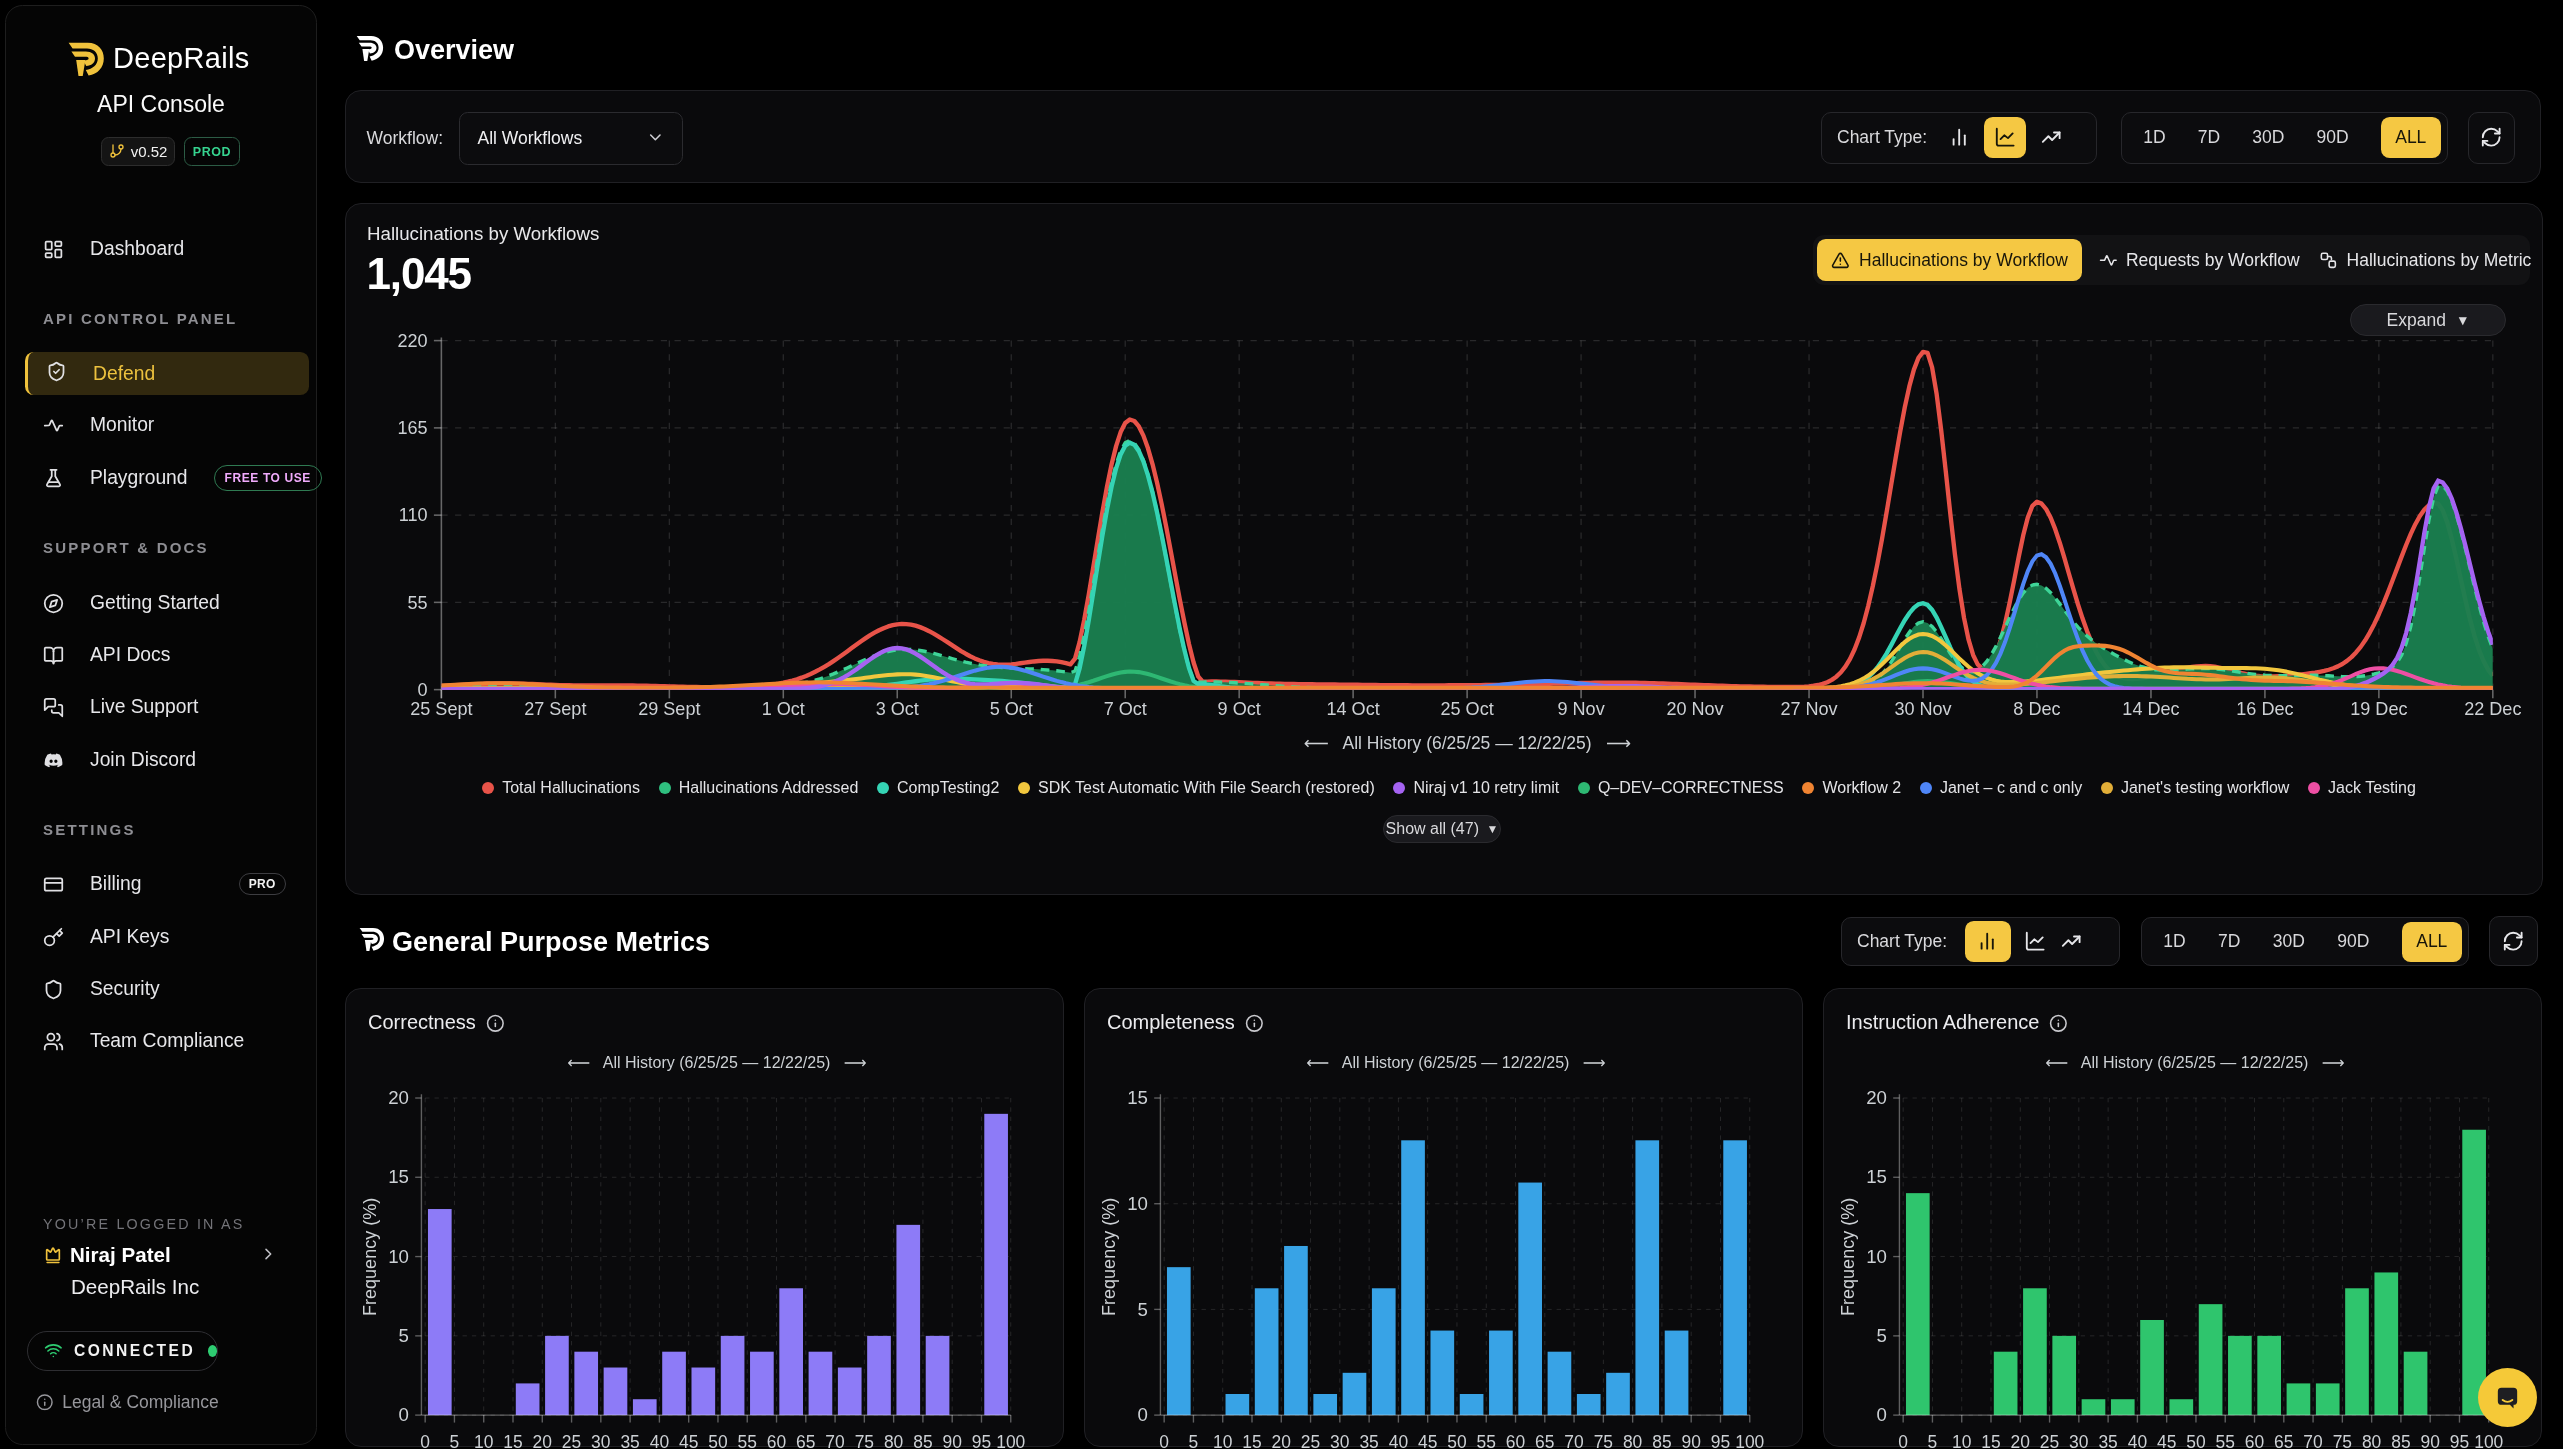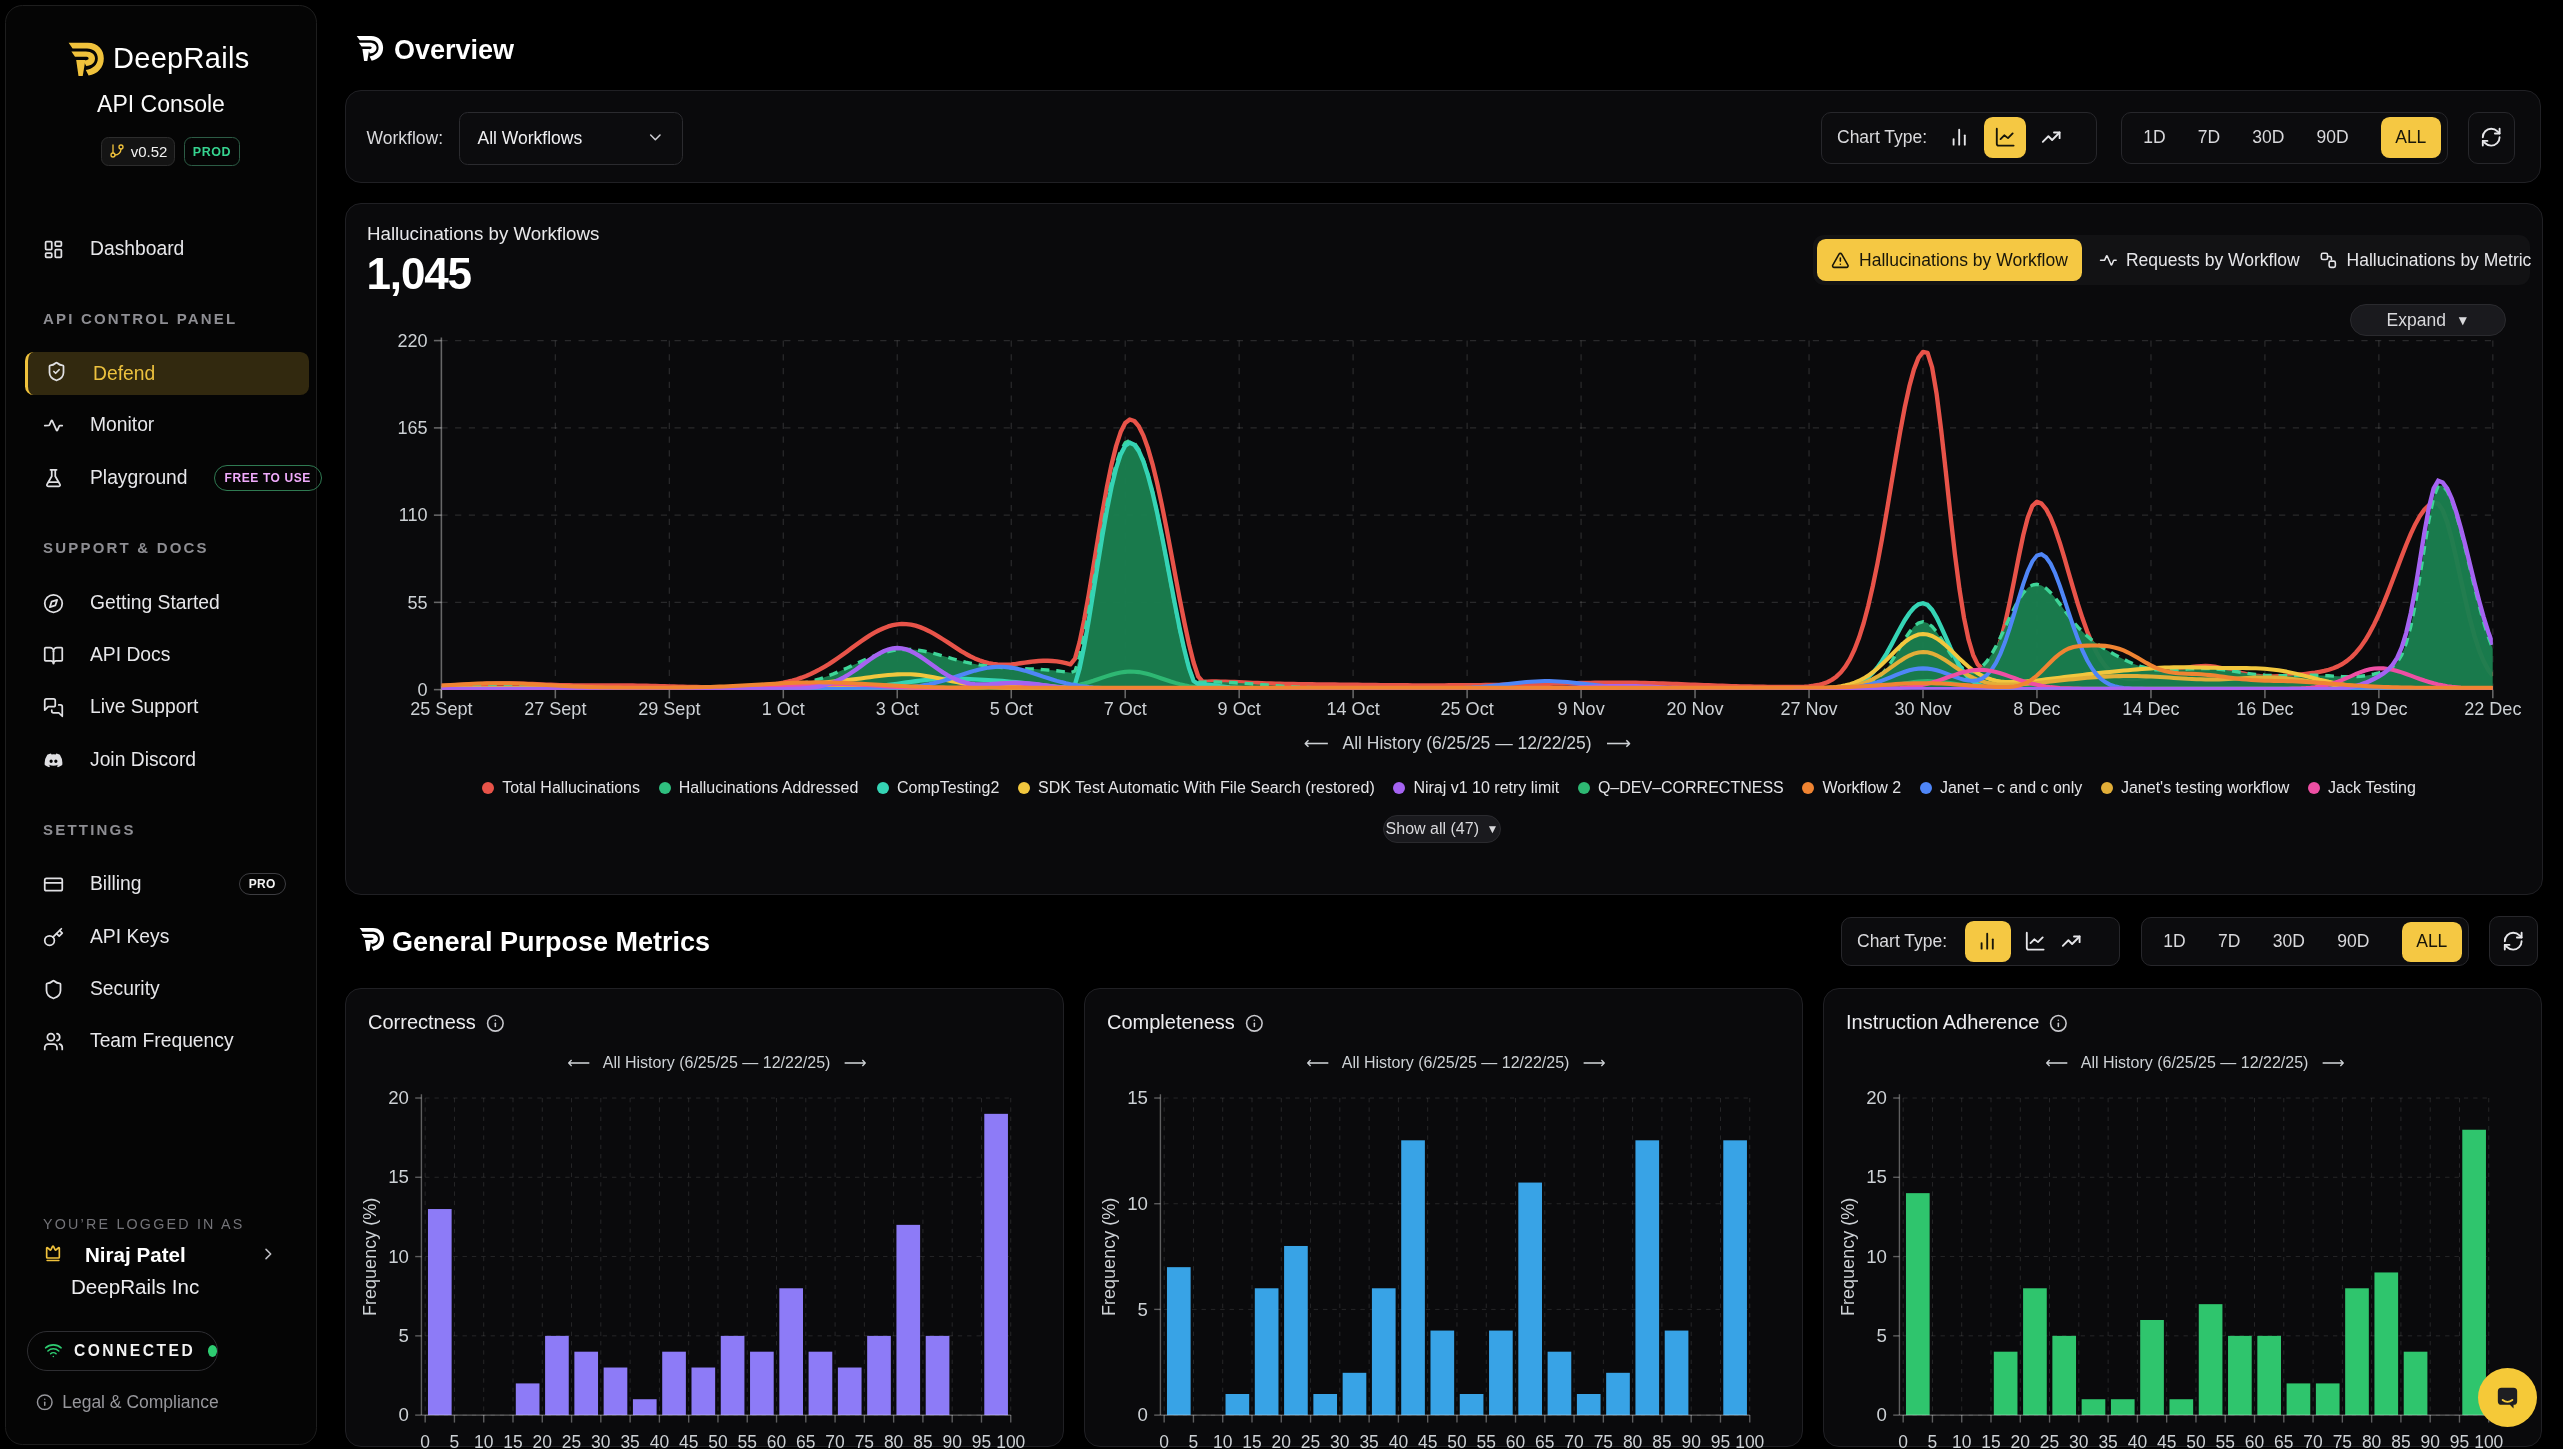--- a/index.html
+++ b/index.html
@@ -132,25 +132,25 @@
       </svg>
       <span>Security</span>
     </div>
   <div class="nav" style="top:1035px">
       <svg class="" style="" width="21" height="21" viewBox="0 0 24 24" fill="none" stroke="currentColor" stroke-width="2" stroke-linecap="round" stroke-linejoin="round">
         <path d="M16 21v-2a4 4 0 0 0-4-4H6a4 4 0 0 0-4 4v2"></path>
         <circle cx="9" cy="7" r="4"></circle>
         <path d="M22 21v-2a4 4 0 0 0-3-3.9"></path>
         <path d="M16 3.1a4 4 0 0 1 0 7.8"></path>
       </svg>
-      <span>Team Frequency</span>
+      <span>Team Compliance</span>
     </div>
 
   <div class="abs" style="left:37px;top:1218px;transform:translateY(-50%);font-size:14.3px;letter-spacing:2.2px;color:#737378">YOU’RE LOGGED IN AS</div>
-  <div class="abs" style="left:37px;top:1249px;transform:translateY(-50%);display:flex;align-items:flex-start;gap:22px">
+  <div class="abs" style="left:37px;top:1249px;transform:translateY(-50%);display:flex;align-items:flex-end;gap:7px">
     <span style="color:#f0c23c"><svg class="" style="" width="20" height="20" viewBox="0 0 24 24" fill="none" stroke="currentColor" stroke-width="2" stroke-linecap="round" stroke-linejoin="round">
           <path d="M11.6 3.8 9.4 8.2a.5.5 0 0 1-.8.2L5.2 5.6a.5.5 0 0 0-.8.4v11a1 1 0 0 0 1 1h13.2a1 1 0 0 0 1-1V6a.5.5 0 0 0-.8-.4l-3.4 2.8a.5.5 0 0 1-.8-.2l-2.2-4.4a.5.5 0 0 0-.8 0Z"></path>
           <path d="M5 21h14"></path>
         </svg></span>
     <span style="font-size:20.6px;font-weight:bold;color:#fff">Niraj Patel</span>
     </div>
   <div class="abs" style="left:253px;top:1249px;transform:translateY(-50%);color:#bdbdc2"><svg class="" style="" width="18.7" height="18.7" viewBox="0 0 24 24" fill="none" stroke="currentColor" stroke-width="2" stroke-linecap="round" stroke-linejoin="round">
         <path d="m9 6 6 6-6 6"></path>
       </svg></div>
   <div class="abs" style="left:65px;top:1281px;transform:translateY(-50%);font-size:20.6px;color:#ececef">DeepRails Inc</div>

